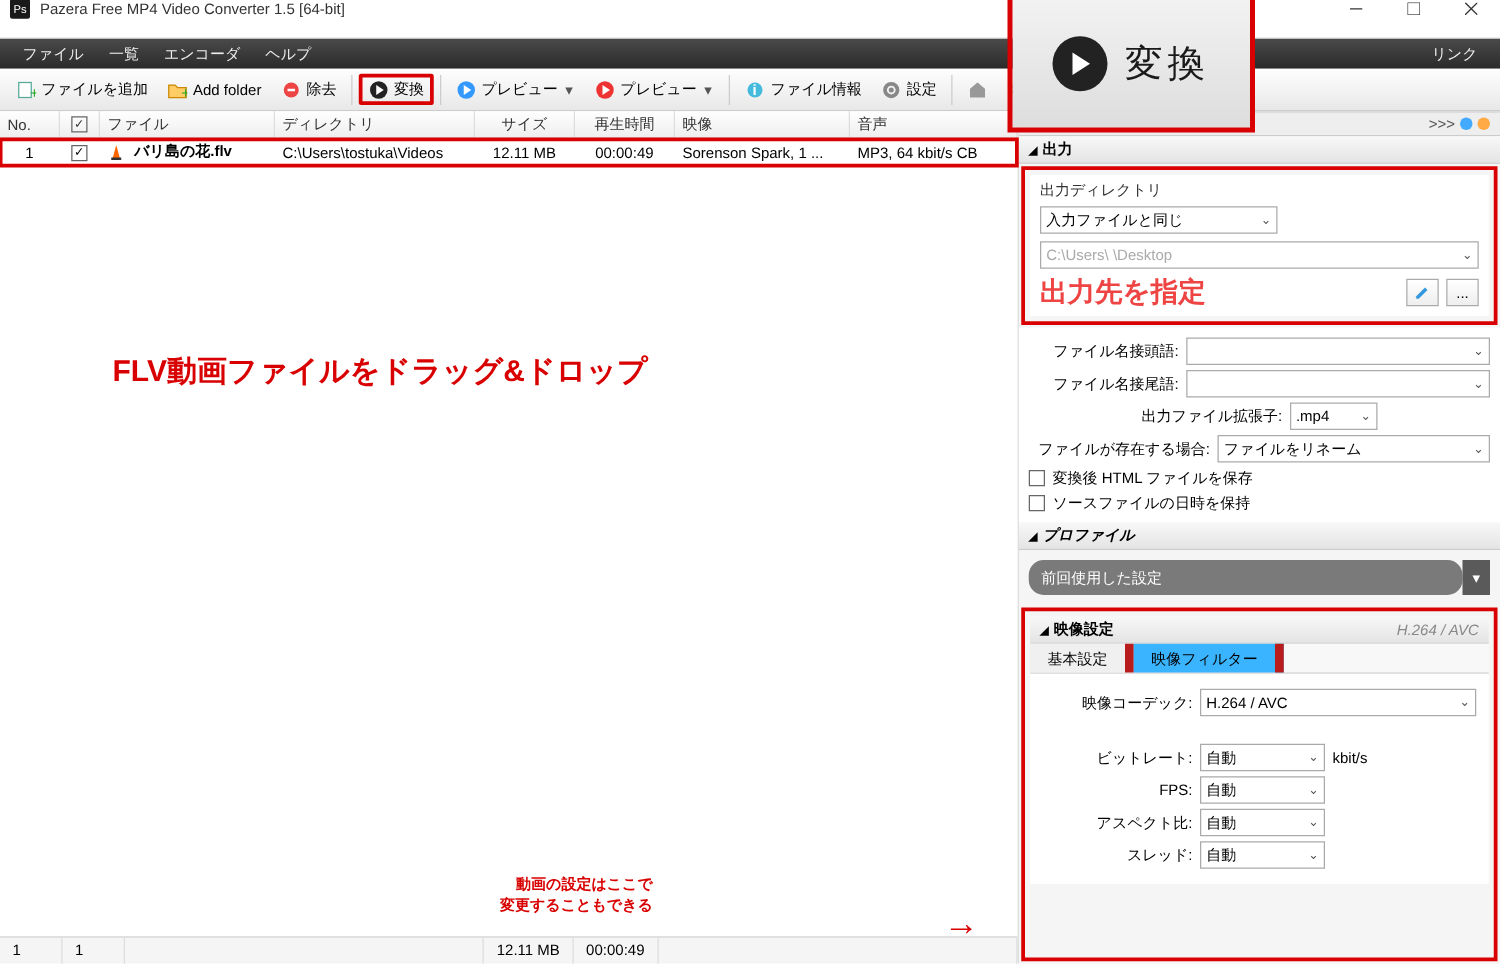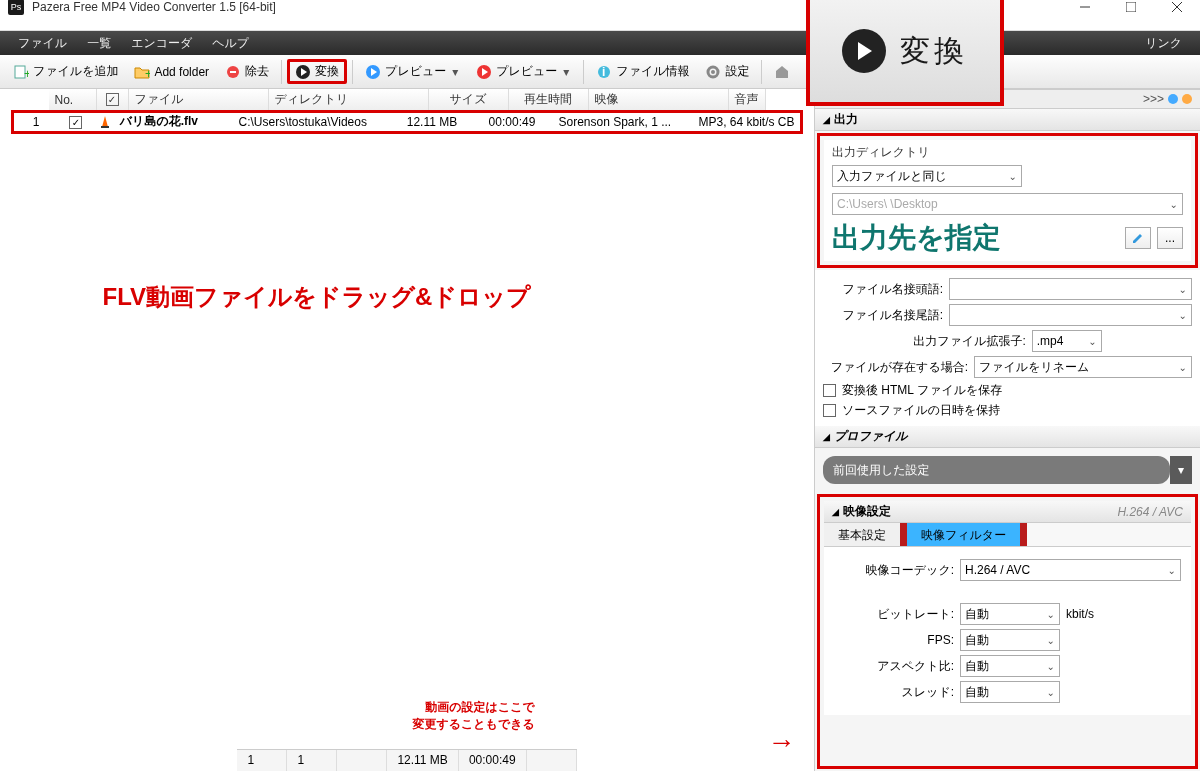--- a/index.html
+++ b/index.html
@@ -21,21 +21,21 @@
 
 .toolbar { height:34px; background:linear-gradient(#fefefe,#e8e8e8); display:flex; align-items:center; padding:0 6px; gap:2px; border-bottom:1px solid #ccc; }
 .tbtn { display:flex; align-items:center; padding:3px 7px; gap:4px; border-radius:2px; }
 .tbtn .ic { width:16px; height:16px; display:flex; align-items:center; justify-content:center; }
 .tbtn.highlight { border:3px solid #d80000; padding:1px 5px; }
 .tsep { width:1px; height:24px; background:#ccc; margin:0 3px; }
 .tdrop { width:10px; text-align:center; color:#555; }
 
 
 .main { display:flex; height:calc(100% - 31px - 24px - 34px); }
-.left { flex:1; display:flex; flex-direction:column; border-right:1px solid #ccc;align-items:center; }
+.left { flex:1; display:flex; flex-direction:column; border-right:1px solid #ccc; }
 .right { width:385px; background:#f5f5f5; overflow:hidden; display:flex; flex-direction:column; }
 
 
 .gridhead { height:22px; background:linear-gradient(#fff,#eee); display:flex; border-bottom:1px solid #ccc; }
 .gh { border-right:1px solid #ddd; padding:3px 6px; color:#333; display:flex; align-items:center; }
 .col-no { width:48px; }
 .col-chk { width:32px; justify-content:center; }
 .col-file { width:140px; }
 .col-dir { width:160px; }
 .col-size { width:80px; justify-content:center; }
@@ -54,21 +54,21 @@
 
 .statusbar { height:22px; background:#f5f5f5; display:flex; border-top:1px solid #ccc; }
 .statcell { padding:3px 10px; border-right:1px solid #ddd; min-width:50px; }
 .statspacer { flex:1; }
 
 
 .anno { position:absolute; color:#d80000; font-weight:bold; pointer-events:none; }
 .anno-drag { left:90px; top:170px; font-size:24px; }
 .anno-settings { left:400px; top:588px; font-size:20px; text-align:right; }
 .anno-arrow { position:absolute; left:755px; top:612px; color:#d80000; font-size:28px; font-weight:bold; pointer-events:none; }
-.anno-out { color:#0f766e; font-size:28px; font-weight:bold; }
+.anno-out { color:#ef4444; font-size:22px; font-weight:bold; }
 
 
 .big-convert { position:absolute; left:810px; top:0; width:190px; height:102px; background:linear-gradient(#f2f2f2,#ddd); outline:4px solid #d80000; display:flex; align-items:center; justify-content:center; gap:14px; z-index:5; }
 .big-convert .bicon { width:44px; height:44px; border-radius:50%; background:#222; display:flex; align-items:center; justify-content:center; filter:blur(0.5px); }
 .big-convert .blabel { font-size:30px; color:#1a1a1a; letter-spacing:4px; filter:blur(0.6px); }
 
 
 .expander { height:20px; background:#eee; border-bottom:1px solid #ccc; border-top:1px solid #ccc; display:flex; align-items:center; justify-content:flex-end; padding:0 8px; gap:4px; }
 .expander .chev { color:#555; }
 .rsection-title { height:22px; background:linear-gradient(#f8f8f8,#e4e4e4); display:flex; align-items:center; padding:0 8px; font-weight:bold; border-bottom:1px solid #ccc; }

